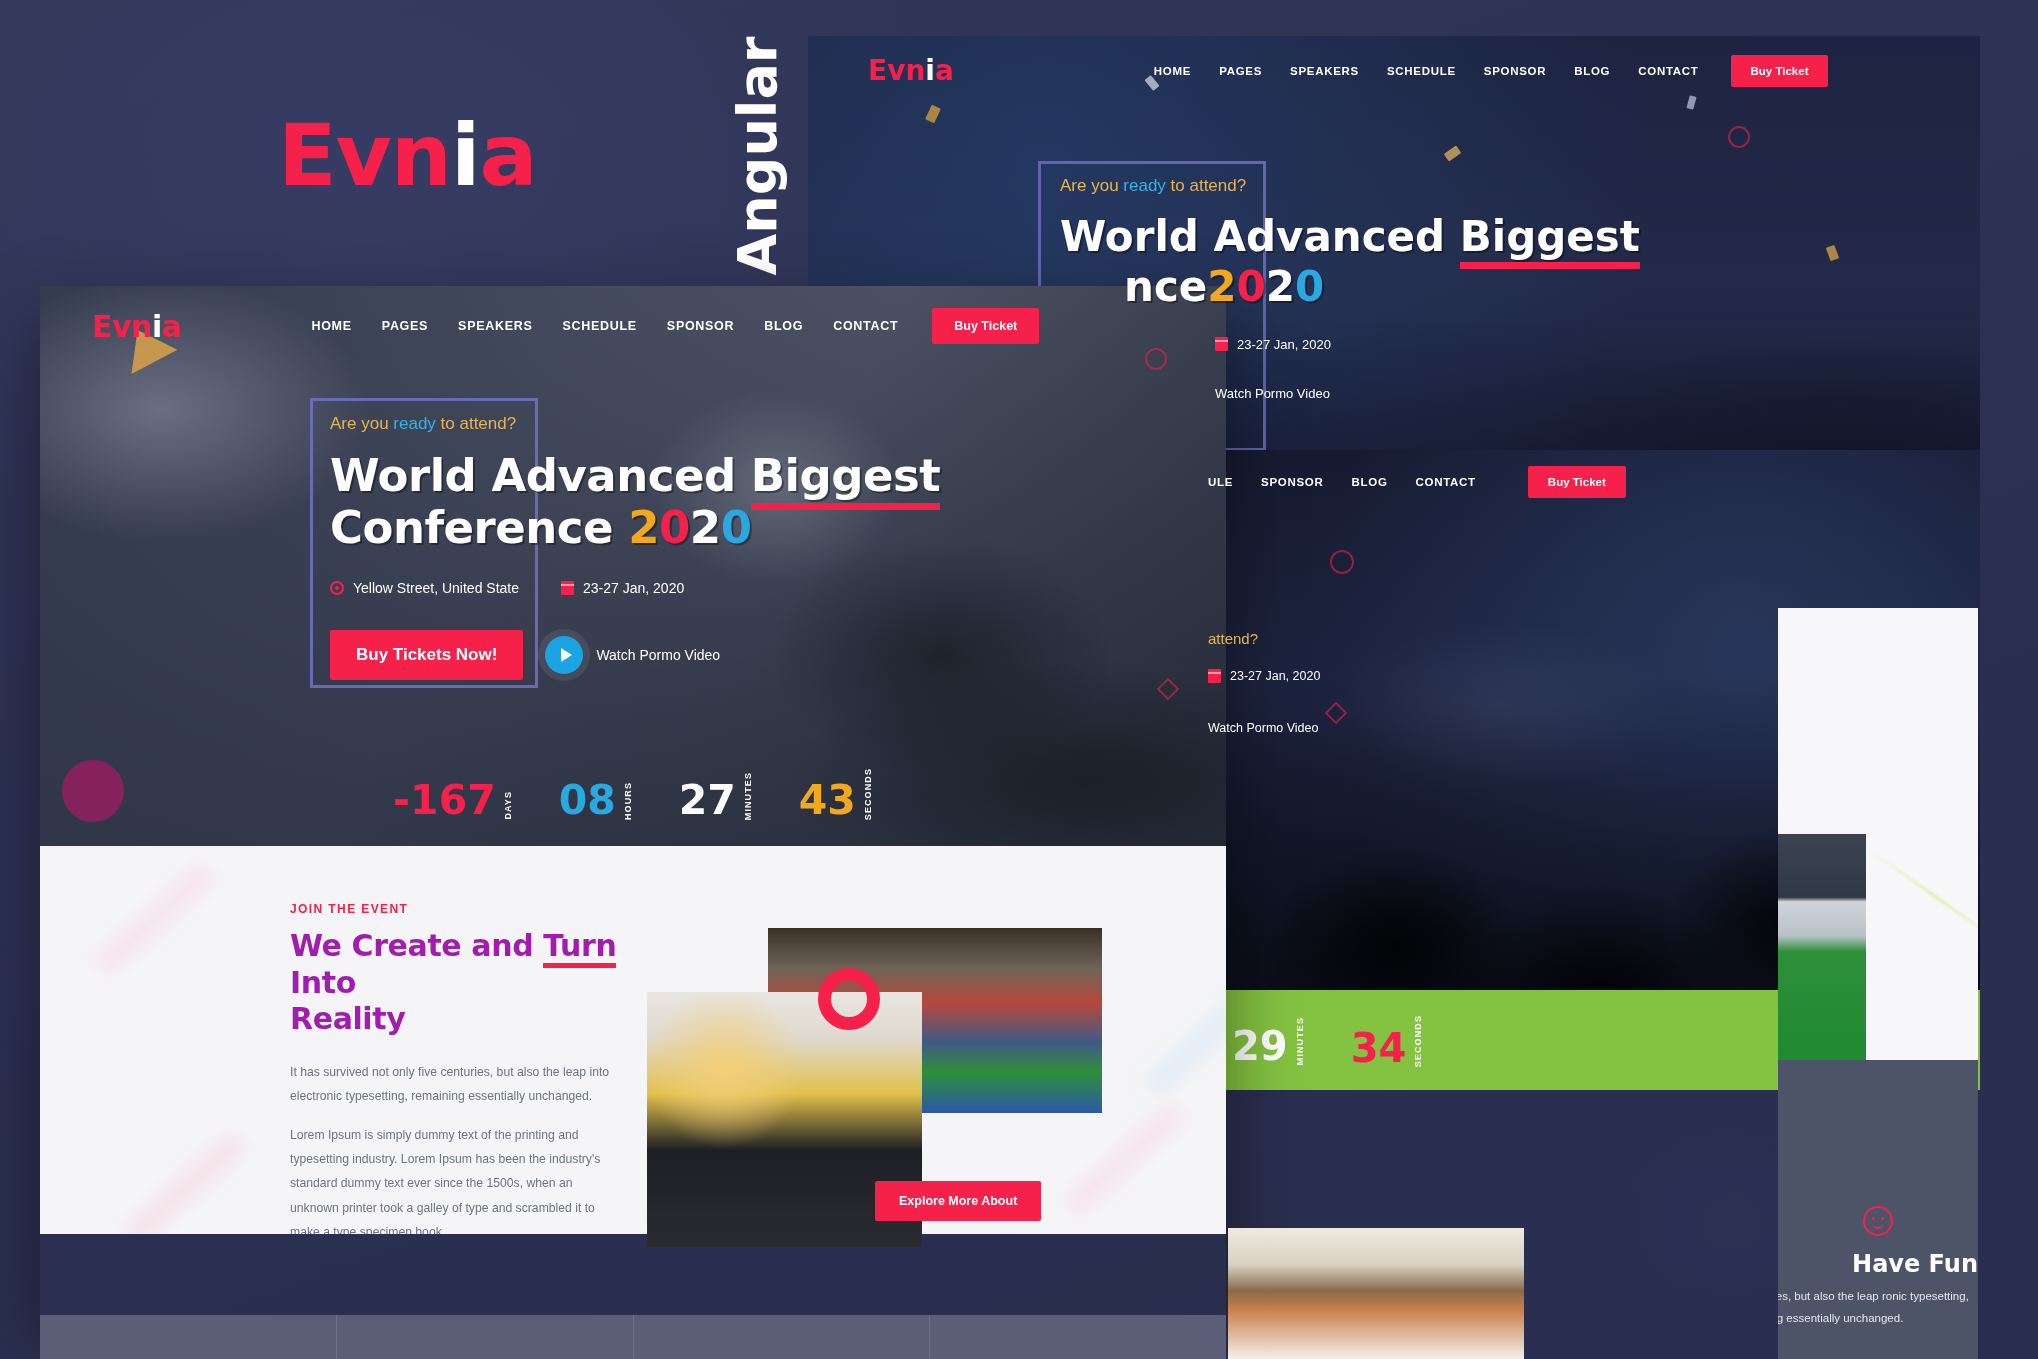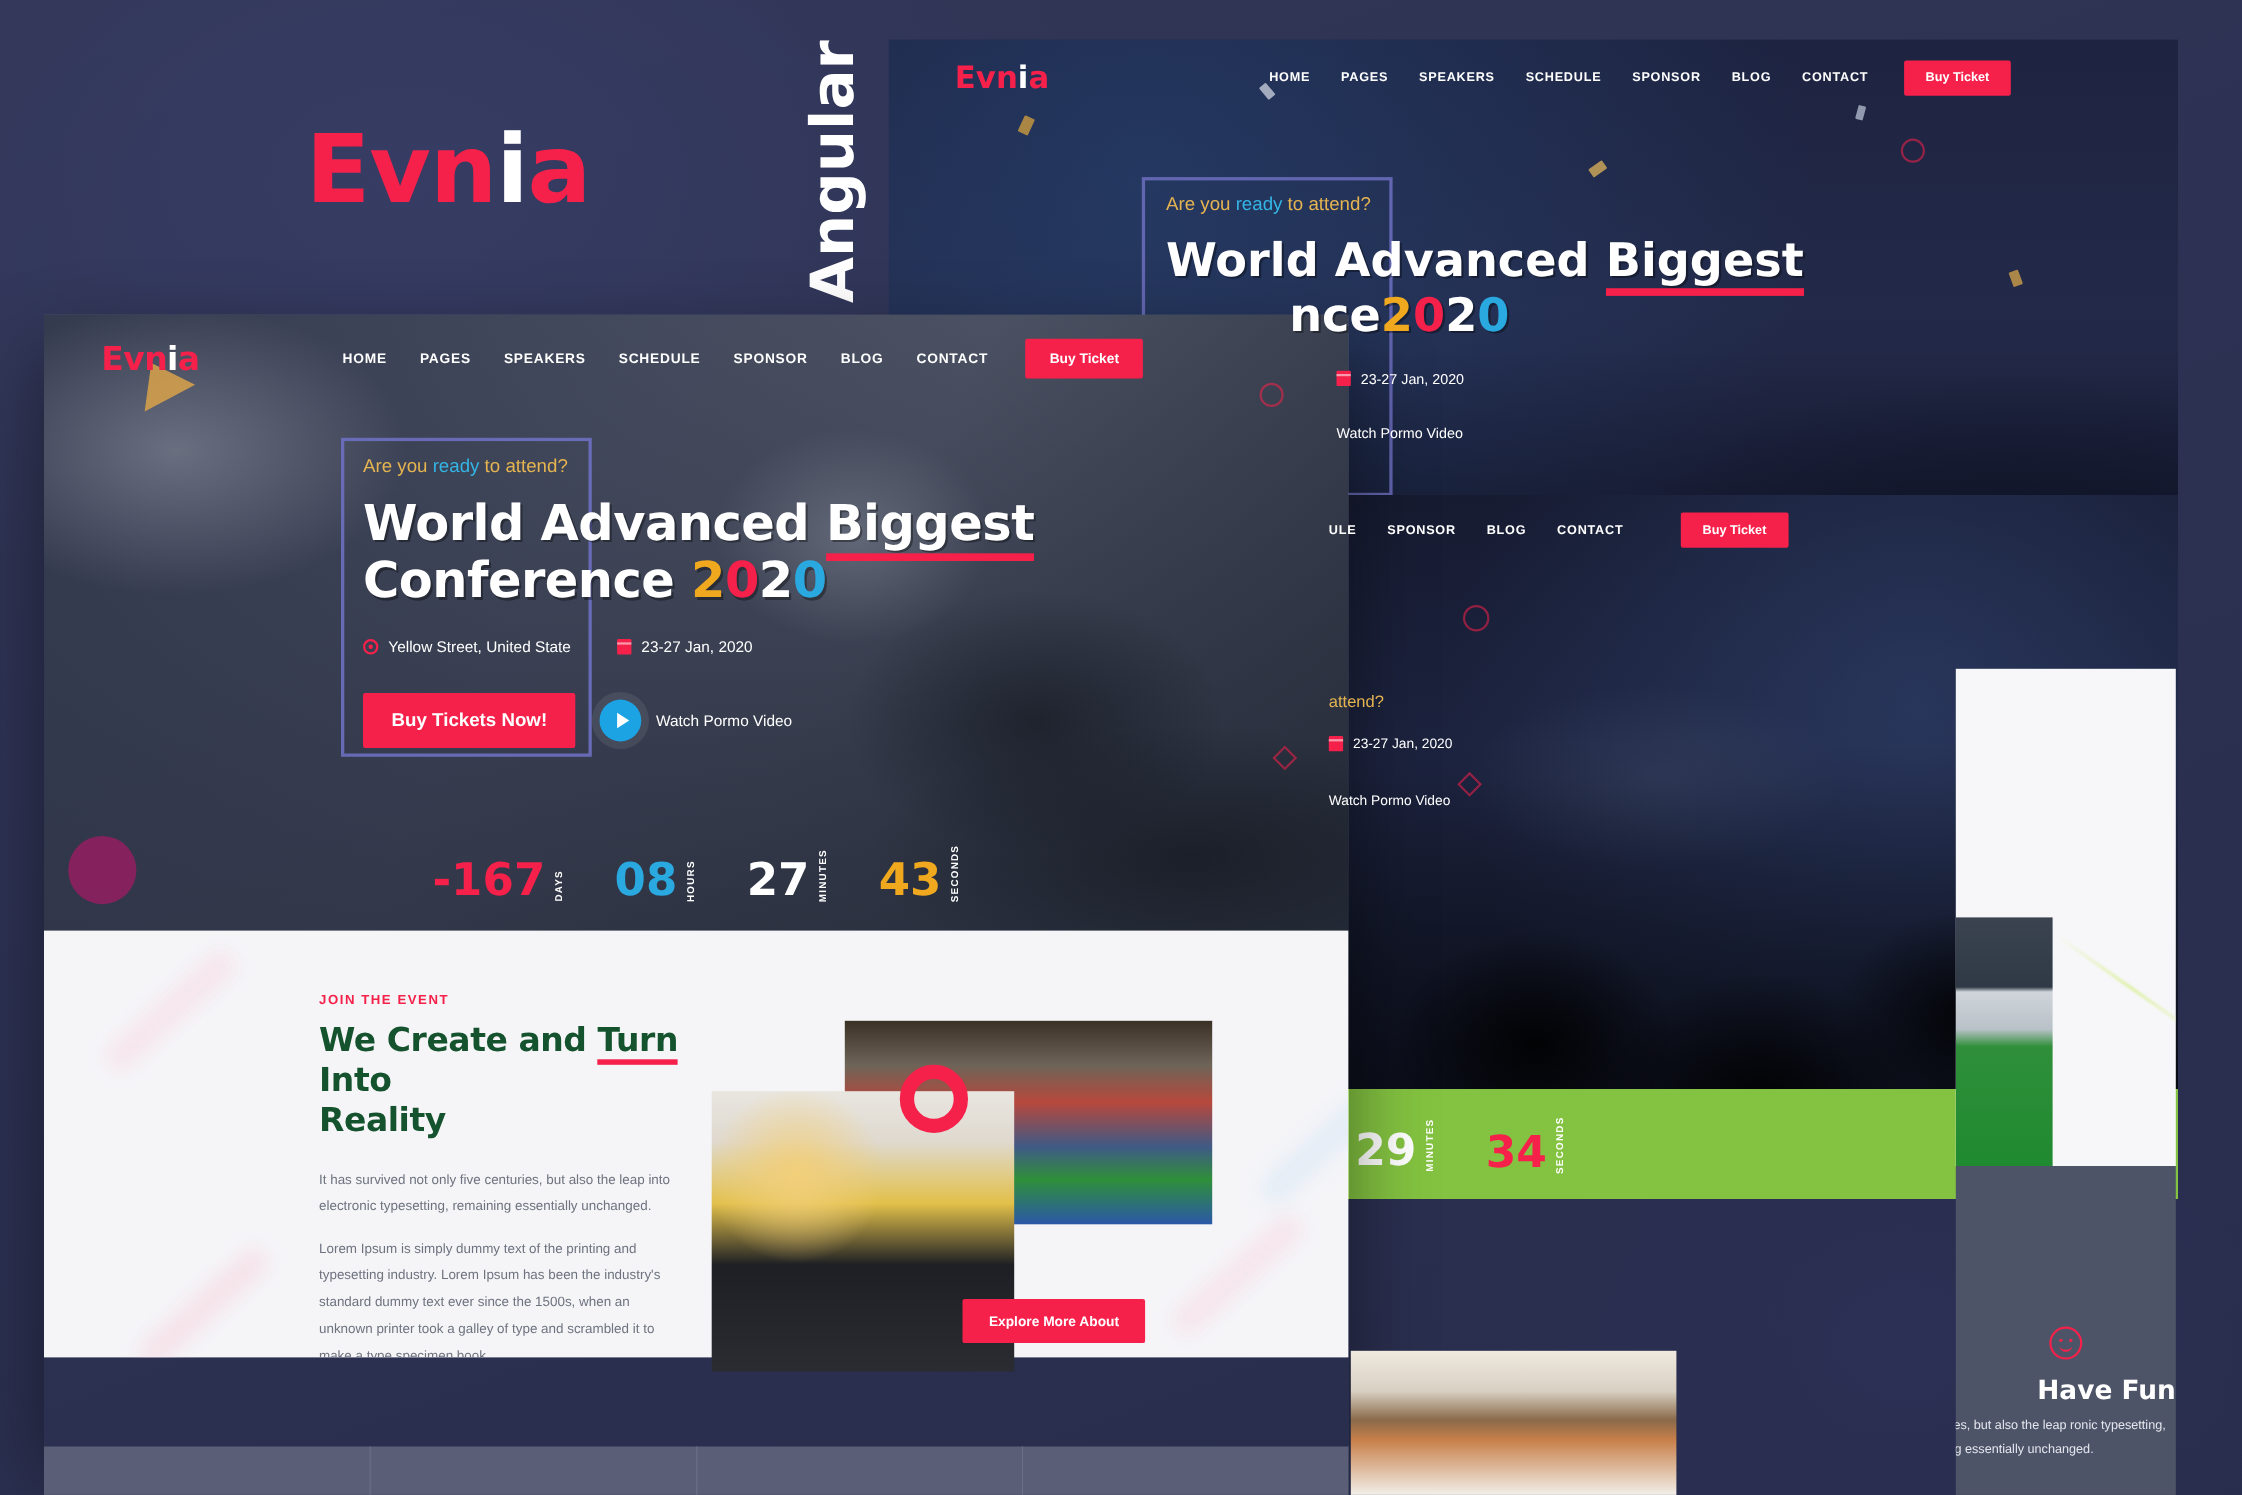--- a/index.html
+++ b/index.html
@@ -231,21 +231,21 @@
   .c-sec { color: #f0a81e; }
 
   
   .about {
     position: relative; height: 388px; background: #f5f5f8;
     overflow: hidden;
   }
   .about-left { position: absolute; left: 250px; top: 56px; width: 330px; }
   .join-label { color: #f5214b; font-size: 12px; font-weight: 700; letter-spacing: 1.4px; margin-bottom: 12px; }
   .about-title {
-    font-size: 30px; font-weight: 800; color: #14532d; line-height: 1.22;
+    font-size: 30px; font-weight: 800; color: #a21caf; line-height: 1.22;
     font-family: "DejaVu Sans", sans-serif; letter-spacing: -.4px;
   }
   .about-title .ul-red2 { border-bottom: 5px solid #f5214b; }
   .about-p { font-size: 12.2px; line-height: 2.0; color: #6e737f; margin-top: 22px; }
   .about-p + .about-p { margin-top: 14px; }
   .signature {
     margin-top: 26px; font-size: 30px; color: #4a4f5c;
     font-family: "DejaVu Serif", serif; font-style: italic; font-weight: 400;
   }
 
@@ -373,21 +373,21 @@
         <li>CONTACT</li>
       </ul>
       <button class="btn-ticket">Buy Ticket</button>
     </div>
 
     <div class="pb-box"></div>
     <div class="pb-content">
       <div class="eyebrow"><span>Are you </span><span class="hl">ready</span><span> to attend?</span></div>
       <div class="pb-title">
         <span>World Advanced </span><span class="ul-red">Biggest</span><br>
-        <span style="margin-left:112px;display:inline-block;">nce </span><span class="y-yellow">2</span><span class="y-red">0</span><span class="y-white">2</span><span class="y-blue">0</span>
+        <span style="margin-left:64px;display:inline-block;">nce </span><span class="y-yellow">2</span><span class="y-red">0</span><span class="y-white">2</span><span class="y-blue">0</span>
       </div>
       <div class="pb-meta" style="margin-left:155px;">
         <span class="cal-icon"></span>
         <span>23-27 Jan, 2020</span>
       </div>
       <div class="pb-play" style="margin-left:155px;">
         <span>Watch Pormo Video</span>
       </div>
     </div>
     <div class="ring-deco" style="left:920px;top:90px;width:22px;height:22px;"></div>

